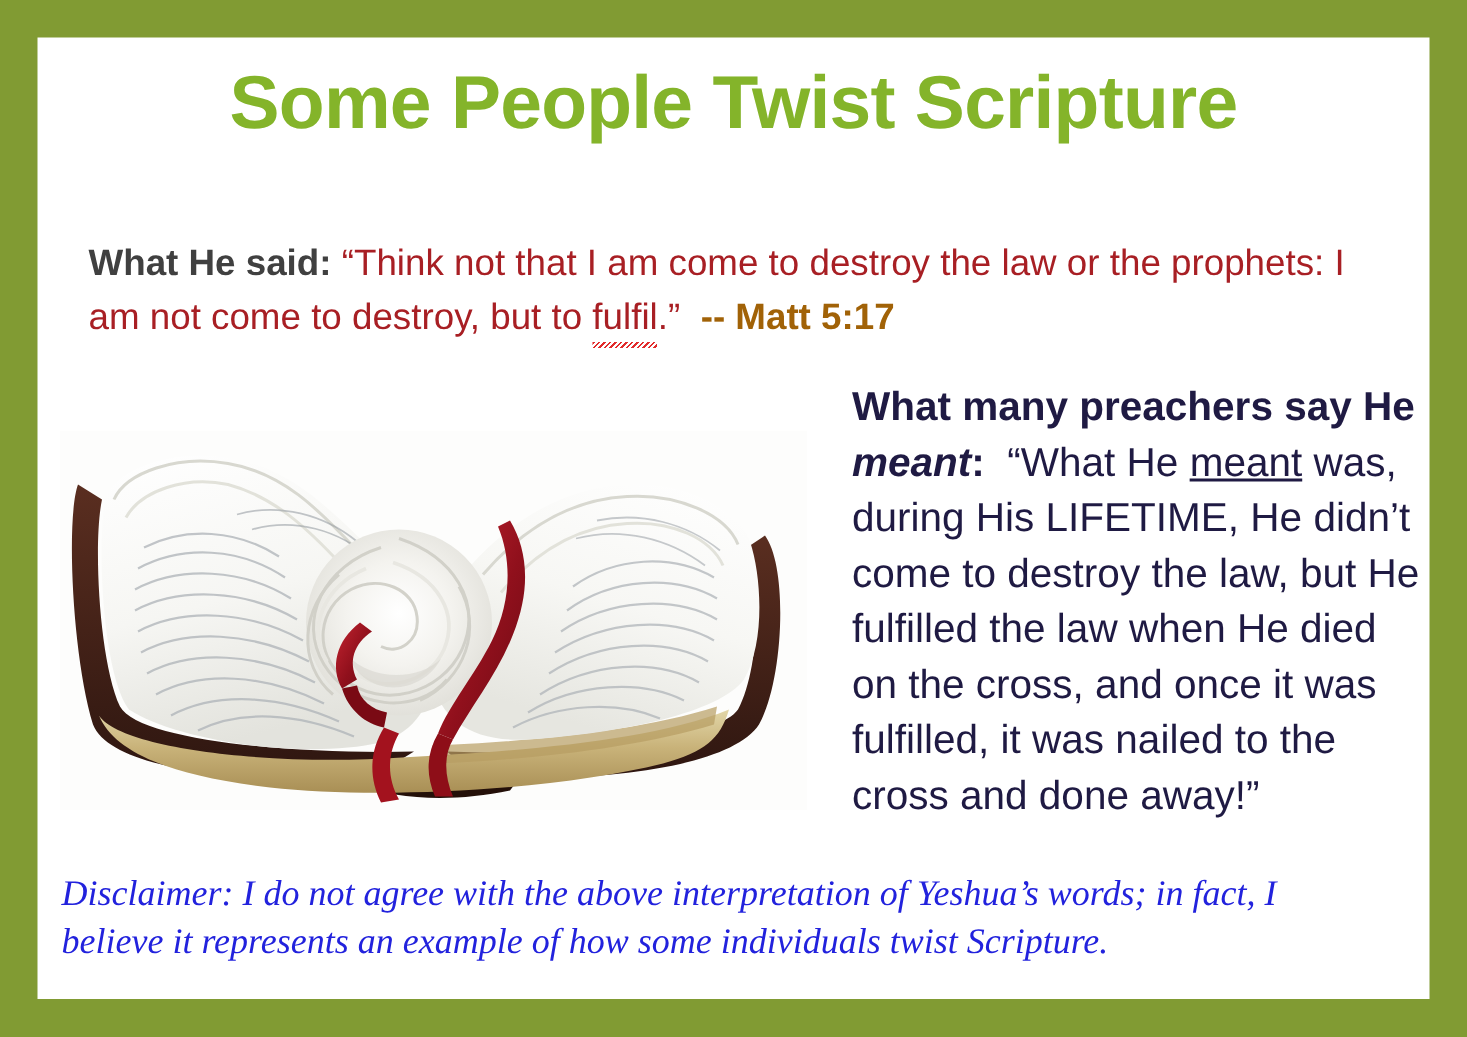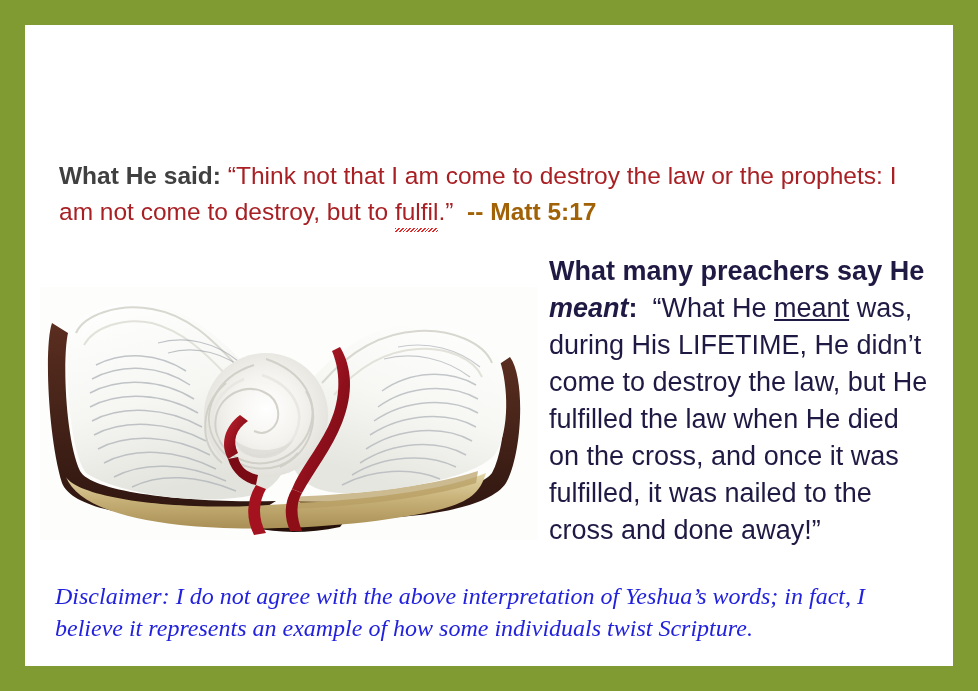--- a/index.html
+++ b/index.html
@@ -96,21 +96,21 @@
   }
   .book-svg {
     display: block;
     width: 100%;
     height: 100%;
   }
 
   
   .preacher-block {
     position: absolute;
-    left: 524px;
+    left: 543px;
     top: 228px;
     width: 385px;
     font-family: "Liberation Sans", sans-serif;
     font-size: 27px;
     line-height: 37px;
     color: #1F1A43;
   }
   .preacher-block .lead {
     font-weight: bold;
   }
@@ -118,36 +118,37 @@
     font-style: italic;
     font-weight: bold;
   }
   .u {
     text-decoration: underline;
   }
 
   
   .disclaimer {
     position: absolute;
-    left: 30px;
+    left: 16px;
     top: 555px;
     width: 880px;
     font-family: "Liberation Serif", serif;
     font-style: italic;
     font-size: 24px;
     line-height: 32px;
     color: #2222DD;
   }
 </style>
 </head>
 <body>
 
 <div class="slide">
   <div class="slide-inner">
 
+    <div class="title">Some People Twist Scripture</div>
 
     <div class="quote-block">
       <span class="lbl-said">What He said:</span><span>&nbsp;</span><span>“</span><span>Think not that I am come to destroy the law or the prophets:  I am not come to destroy, but to </span><span class="misspell">fulfil</span><span>.</span><span>”</span><span>&nbsp; </span><span class="matt-ref">-- Matt 5:17</span>
     </div>
 
     <div class="book-figure">
       <svg class="book-svg" viewBox="0 0 498 253" preserveAspectRatio="none">
         <defs>
           <linearGradient id="pgL" x1="0" y1="0" x2="0.3" y2="1">
             <stop offset="0%" stop-color="#FFFFFF"></stop>

